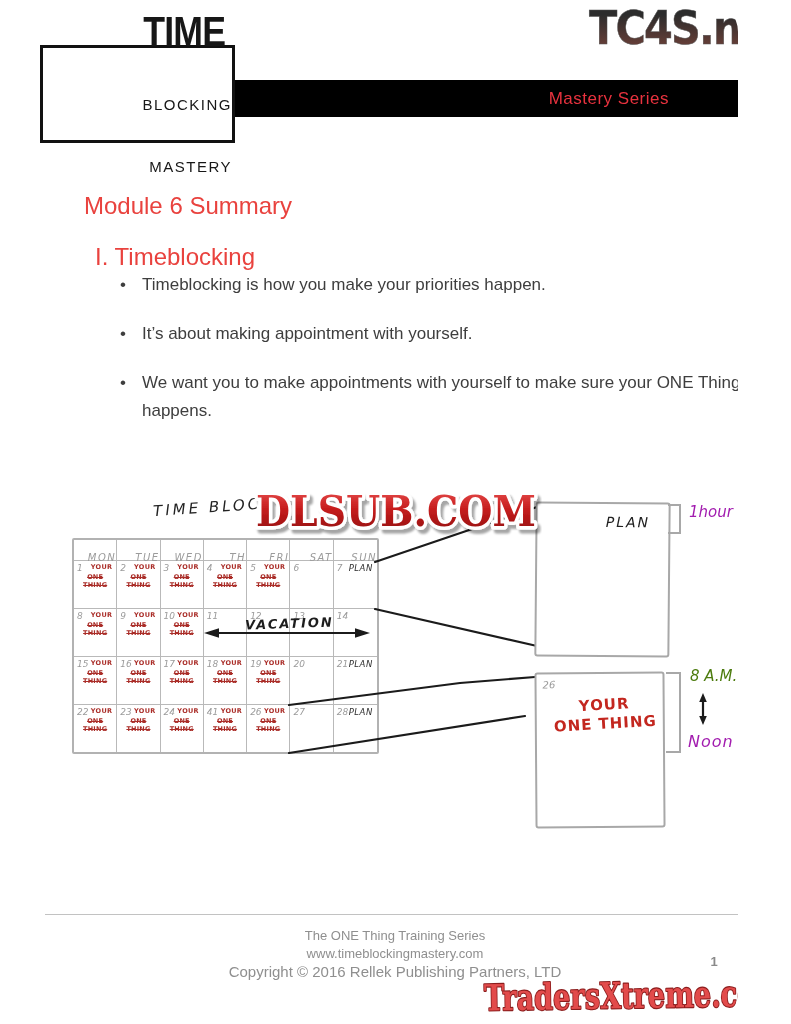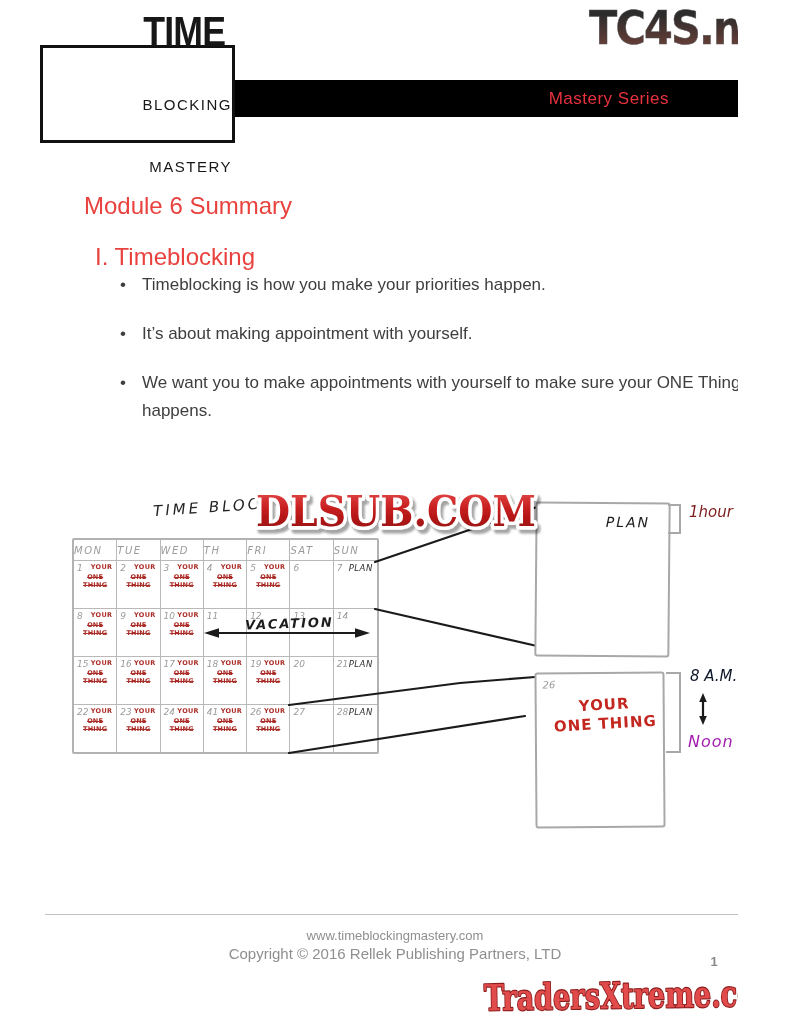--- a/index.html
+++ b/index.html
@@ -38,21 +38,21 @@
   .hand{font-family:"DejaVu Sans",sans-serif;font-style:italic;}
   .diag-title{position:absolute;left:93px;top:20px;font-size:15px;letter-spacing:3px;
     color:#222;transform:rotate(-4deg);}
   .calendar{position:absolute;left:12px;top:60px;width:303px;border:2px solid #b2b2b2;
     border-radius:2px;background:#fff;}
   .cal-row{display:grid;grid-template-columns:repeat(7,1fr);}
   .cal-cell{position:relative;border-right:1.5px solid #b9b9b9;}
   .cal-cell:last-child{border-right:none;}
   .cal-head .cal-cell{height:21px;border-bottom:1.5px solid #b9b9b9;
     font-family:"DejaVu Sans",sans-serif;font-style:italic;font-size:10px;color:#9b9b9b;
-    letter-spacing:1.5px;text-align:left;padding-top:5px;box-sizing:border-box;}
+    letter-spacing:1.5px;text-align:right;padding-top:12px;box-sizing:border-box;}
   .cal-body .cal-row:not(:last-child) .cal-cell{border-bottom:1.5px solid #b9b9b9;}
   .cal-body .cal-cell{height:47px;}
   .dnum{position:absolute;left:3px;top:2px;font-family:"DejaVu Sans",sans-serif;
     font-style:italic;font-size:9px;color:#9b9b9b;}
   .yot-your{position:absolute;right:4px;top:2px;font-family:"DejaVu Sans",sans-serif;
     font-size:6.5px;font-weight:bold;color:#aa2d28;letter-spacing:.3px;}
   .yot-one{position:absolute;left:0;right:0;top:12px;text-align:center;
     font-family:"DejaVu Sans",sans-serif;font-size:6.5px;font-weight:bold;color:#aa2d28;
     letter-spacing:.2px;text-decoration:line-through;}
   .cell-plan{position:absolute;left:15px;top:2px;font-family:"DejaVu Sans",sans-serif;
@@ -60,22 +60,22 @@
   .vacation-label{position:absolute;left:185px;top:138px;font-size:13px;font-weight:bold;
     letter-spacing:2px;color:#1d1d1d;transform:rotate(-2deg);}
   .overlay-svg{position:absolute;left:0;top:0;width:731px;height:370px;pointer-events:none;}
   .plan-box{position:absolute;left:475px;top:24px;width:131px;height:151px;
     border:2px solid #a8a8a8;border-radius:3px;transform:rotate(.5deg);background:#fff;}
   .plan-box-label{display:block;margin-top:10px;padding-left:50px;text-align:center;
     font-size:14px;letter-spacing:2px;color:#222;}
   .bracket{position:absolute;border:2px solid #a8a8a8;border-left:none;}
   .brk1{left:608px;top:26px;width:11px;height:26px;}
   .brk2{left:606px;top:194px;width:13px;height:77px;}
-  .lbl-1hour{position:absolute;left:629px;top:25px;font-size:15px;color:#7f1d1d;}
-  .lbl-8am{position:absolute;left:630px;top:189px;font-size:15px;color:#0f172a;}
+  .lbl-1hour{position:absolute;left:629px;top:25px;font-size:15px;color:#a21caf;}
+  .lbl-8am{position:absolute;left:630px;top:189px;font-size:15px;color:#4d7c0f;}
   .lbl-noon{position:absolute;left:628px;top:254px;font-size:16px;color:#a21caf;letter-spacing:1px;}
   .ot-box{position:absolute;left:475px;top:194px;width:126px;height:152px;
     border:2px solid #a8a8a8;border-radius:3px;transform:rotate(-.4deg);background:#fff;}
   .ot-day{position:absolute;left:6px;top:5px;font-size:10px;color:#9b9b9b;font-style:italic;
     font-family:"DejaVu Sans",sans-serif;}
   .ot-text{position:absolute;left:0;right:0;top:22px;text-align:center;padding-left:10px;
     font-family:"DejaVu Sans",sans-serif;font-weight:bold;font-size:15px;line-height:19px;
     color:#c3271f;letter-spacing:1px;transform:rotate(-3deg);}
   
   .wm-center{position:absolute;left:250px;top:482px;width:292px;height:58px;z-index:5;}
@@ -315,20 +315,21 @@
       </linearGradient>
       <filter id="dlshadow" x="-20%" y="-20%" width="140%" height="160%">
         <feDropShadow dx="3" dy="4" stdDeviation="1.2" flood-color="#000" flood-opacity="0.35"></feDropShadow>
       </filter>
     </defs>
     <text x="146" y="44" text-anchor="middle" font-family="DejaVu Serif, serif" font-weight="bold" font-size="42" textLength="280" lengthAdjust="spacingAndGlyphs" fill="url(#dlgrad)" stroke="#ffffff" stroke-width="7" paint-order="stroke" stroke-linejoin="round" filter="url(#dlshadow)">DLSUB.COM</text>
   </svg>
 
   <div class="footer-rule"></div>
   <div class="footer">
+    <div class="f1">The ONE Thing Training Series</div>
     <div class="f2">www.timeblockingmastery.com</div>
     <div class="f3">Copyright © 2016 Rellek Publishing Partners, LTD</div>
   </div>
   <div class="page-num">1</div>
 
   <svg class="wm-bottom" viewBox="0 0 313 54">
     <g transform="rotate(-1 156 27)">
       <text x="156" y="40" text-anchor="middle" font-family="DejaVu Serif, serif" font-weight="bold" font-size="36" textLength="300" lengthAdjust="spacingAndGlyphs" fill="#e24b4b" stroke="#ffffff" stroke-width="9" paint-order="stroke" stroke-linejoin="round">TradersXtreme.com</text>
       <text x="156" y="40" text-anchor="middle" font-family="DejaVu Serif, serif" font-weight="bold" font-size="36" textLength="300" lengthAdjust="spacingAndGlyphs" fill="#e24b4b" stroke="#8c1d1d" stroke-width="2.2" paint-order="stroke" stroke-linejoin="round">TradersXtreme.com</text>
     </g>

